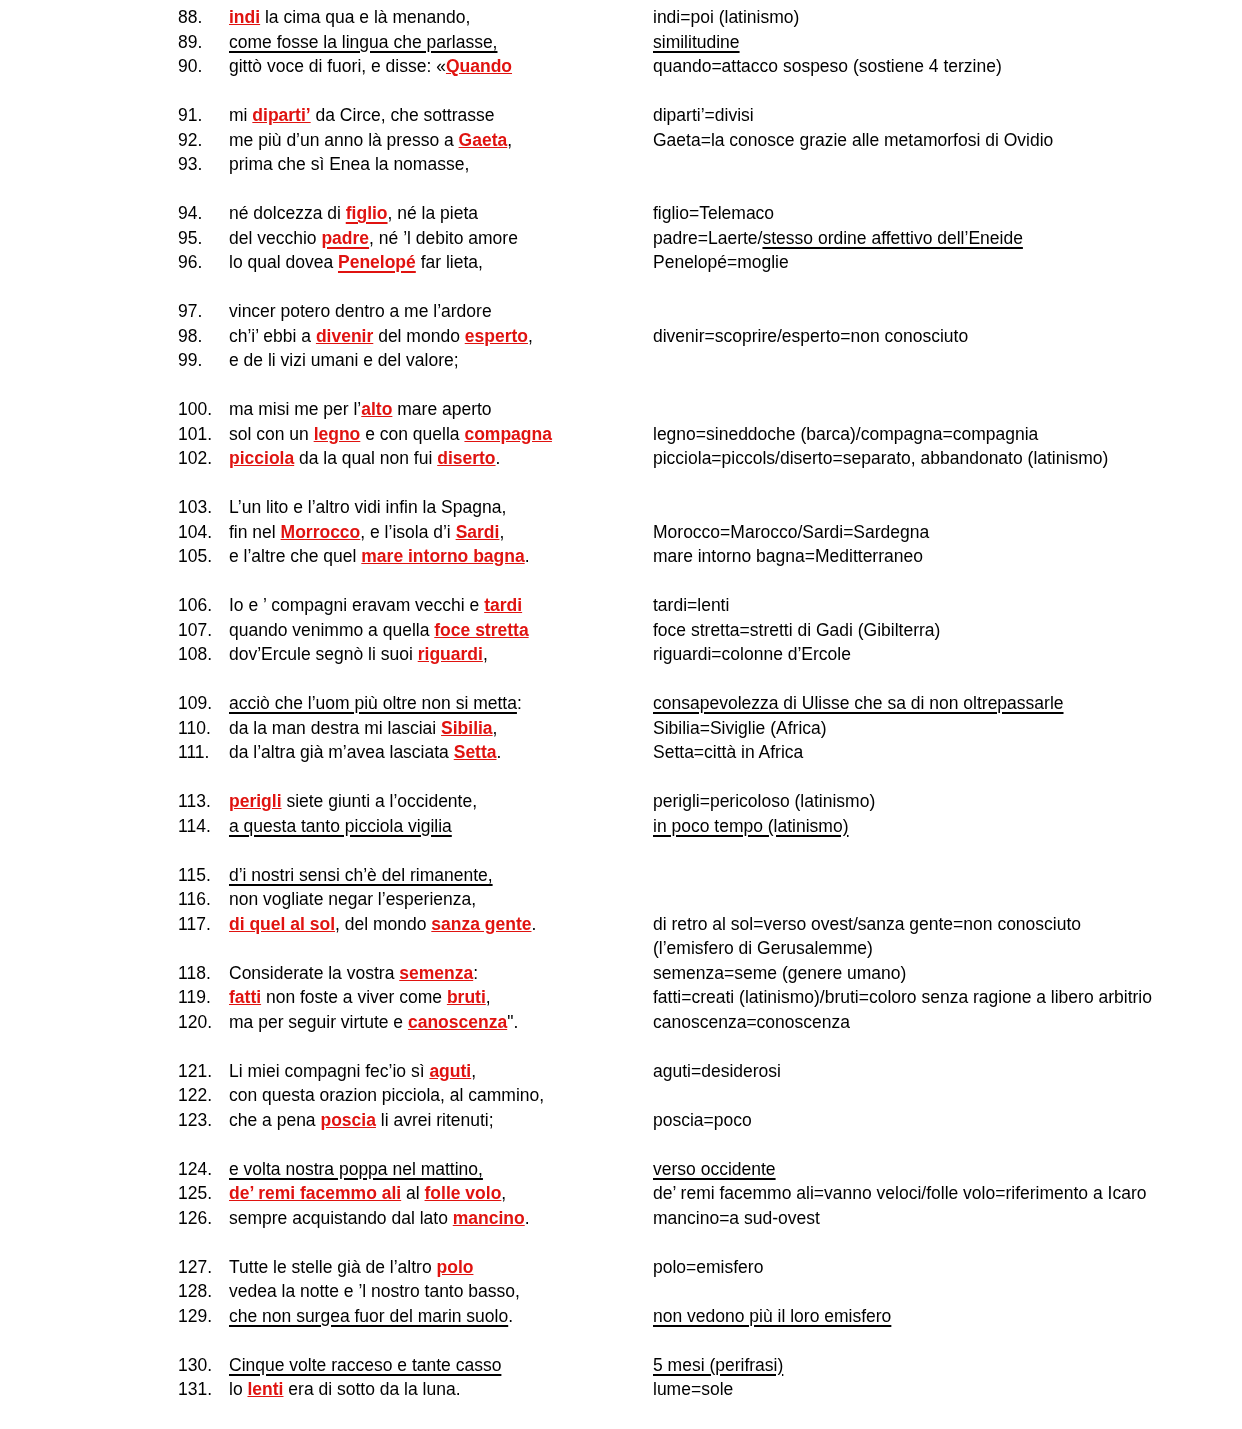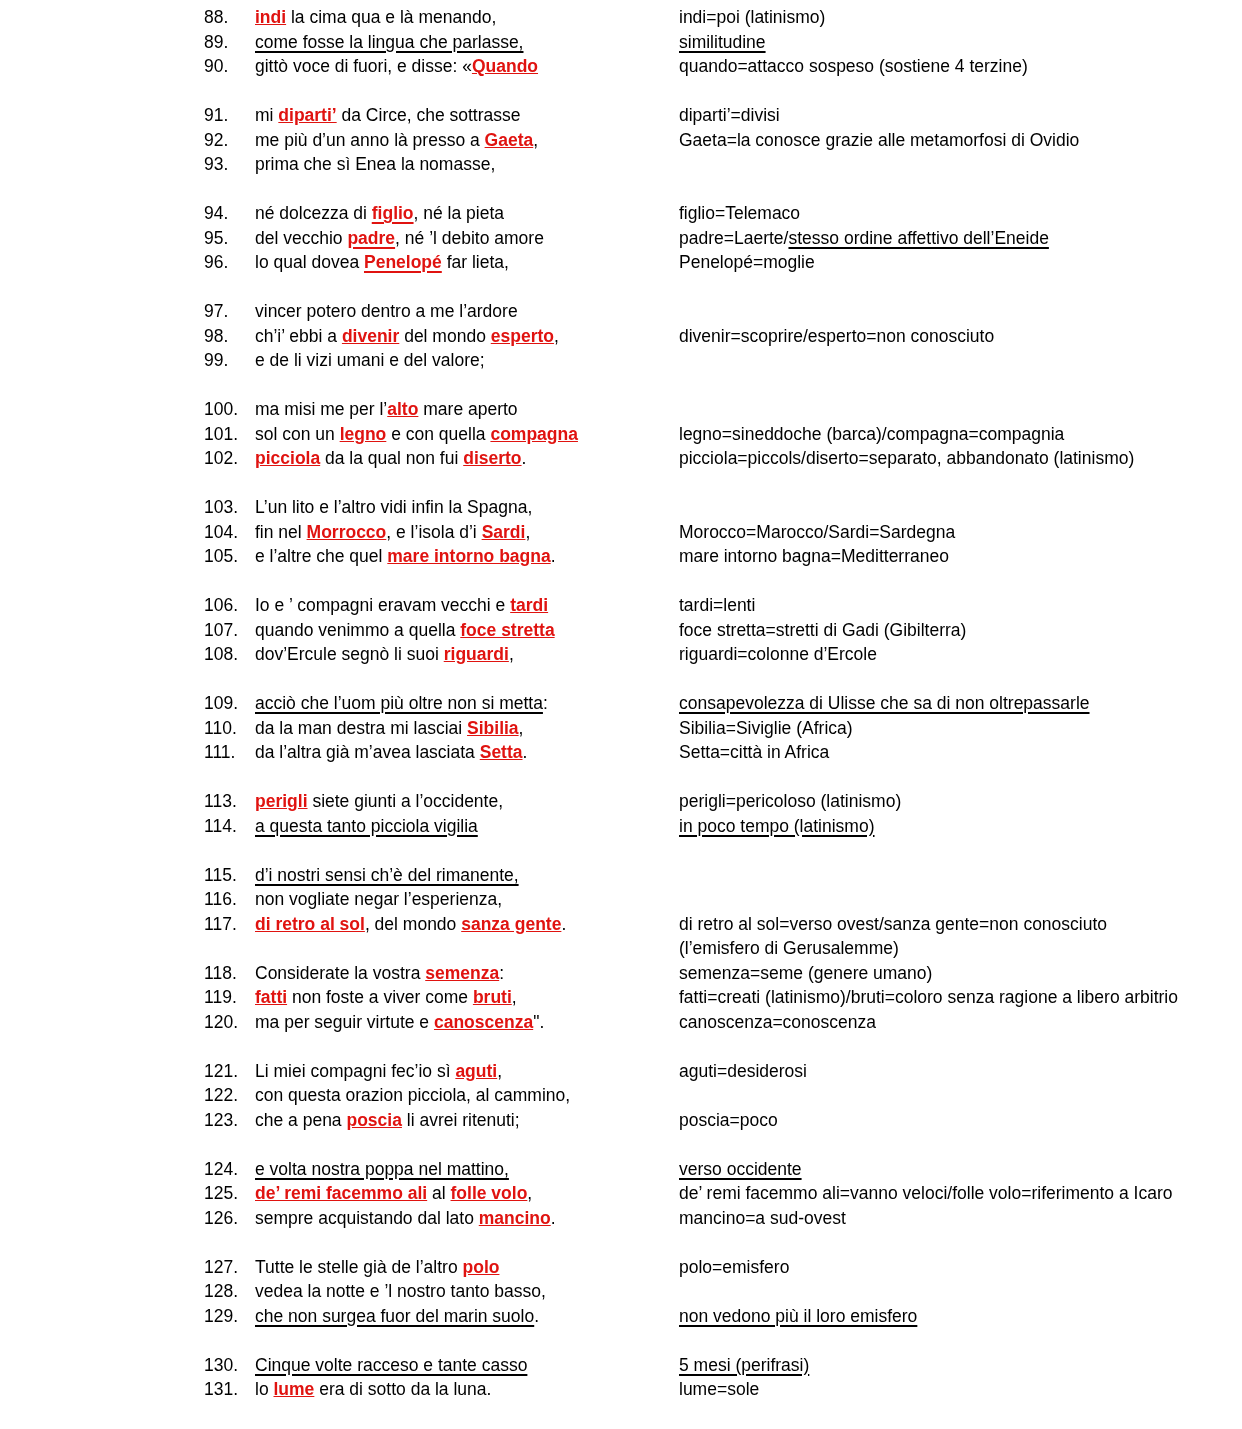--- a/index.html
+++ b/index.html
@@ -1,21 +1,21 @@
 <!DOCTYPE html>
 <html style="--red: #e01310;"><head>
 <meta charset="utf-8">
 <style>
   html,body{margin:0;padding:0;background:#ffffff;}
   body{
     width:1242px;height:1429px;overflow:hidden;
     font-family:"Liberation Sans",sans-serif;
     font-size:17.5px;color:#000;
   }
-  .page{padding-top:5px;margin-left:26px;}
+  .page{padding-top:5px;}
   .row{
     display:grid;
     grid-template-columns:51px 424px 1fr;
     padding-left:178px;
     height:24.5px;line-height:24.5px;
     white-space:nowrap;
     align-items:baseline;
   }
   .num{}
   .verse{}
@@ -207,21 +207,21 @@
       <span class="verse"><span class="u">d’i nostri sensi ch’è del rimanente,</span></span>
       <span class="note"></span>
     </div>
     <div class="row">
       <span class="num"><span>116.</span></span>
       <span class="verse"><span>non vogliate negar l’esperienza,</span></span>
       <span class="note"></span>
     </div>
     <div class="row">
       <span class="num"><span>117.</span></span>
-      <span class="verse"><span class="r">di retro al sol</span><span>, del mondo </span><span class="r">sanza gente</span><span>.</span></span>
+      <span class="verse"><span class="r">di quel al sol</span><span>, del mondo </span><span class="r">sanza gente</span><span>.</span></span>
       <span class="note"><span>di retro al sol=verso ovest/sanza gente=non conosciuto</span></span>
     </div>
     <div class="row">
       <span class="num"></span>
       <span class="verse"></span>
       <span class="note"><span>(l’emisfero di Gerusalemme)</span></span>
     </div>
     <div class="row">
       <span class="num"><span>118.</span></span>
       <span class="verse"><span>Considerate la vostra </span><span class="r">semenza</span><span>:</span></span>
@@ -302,16 +302,16 @@
       <span class="verse"></span>
       <span class="note"></span>
     </div>
     <div class="row">
       <span class="num"><span>130.</span></span>
       <span class="verse"><span class="u">Cinque volte racceso e tante casso</span></span>
       <span class="note"><span class="u">5 mesi (perifrasi)</span></span>
     </div>
     <div class="row">
       <span class="num"><span>131.</span></span>
-      <span class="verse"><span>lo </span><span class="r">lume</span><span> era di sotto da la luna.</span></span>
+      <span class="verse"><span>lo </span><span class="r">lenti</span><span> era di sotto da la luna.</span></span>
       <span class="note"><span>lume=sole</span></span>
     </div>
   </div>
 
 </body></html>

